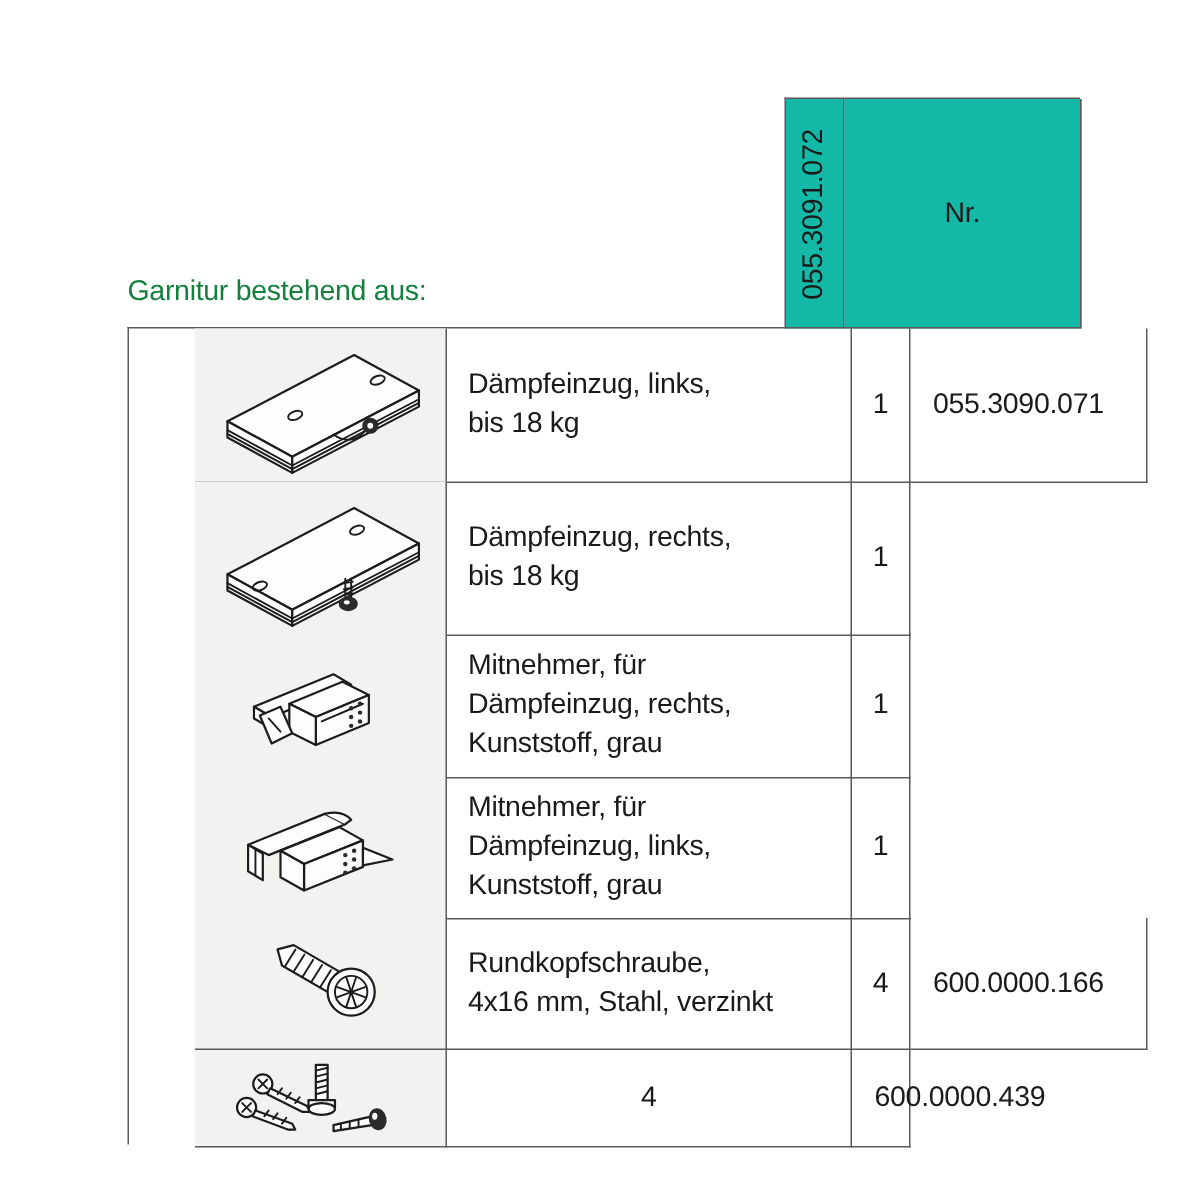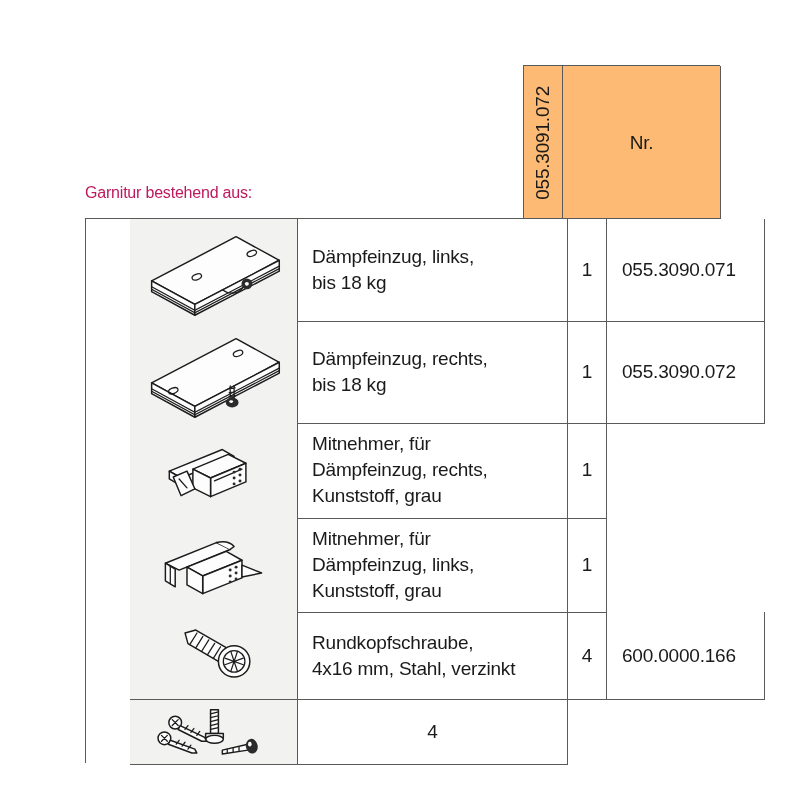--- a/index.html
+++ b/index.html
@@ -3,31 +3,31 @@
 <meta charset="utf-8">
 <style>
   html,body{margin:0;padding:0;background:#ffffff;}
   .page{
     position:relative;width:801px;height:801px;background:#ffffff;
     font-family:"Liberation Sans",sans-serif;color:#1a1a1a;overflow:hidden;
     letter-spacing:-0.2px;
   }
   .intro{
     position:absolute;left:85px;top:184px;
-    font-size:16px;font-weight:500;color:#be185d;
+    font-size:19px;font-weight:500;color:#15803d;
   }
   
   .hdr{
     position:absolute;left:523px;top:65px;width:197px;height:154px;
     display:grid;grid-template-columns:39px 158px;
     border-top:1px solid #5a5a5a;border-left:1px solid #5a5a5a;
     box-sizing:border-box;
   }
   .hdr-cell{
-    background:#fdba74;border-right:1px solid #5a5a5a;
+    background:#14b8a6;border-right:1px solid #5a5a5a;
     display:flex;align-items:center;justify-content:center;
     box-sizing:border-box;font-size:19px;
   }
   .rot{writing-mode:vertical-rl;transform:rotate(180deg);white-space:nowrap;}
   
   .tbl{
     position:absolute;left:85px;top:218px;width:635px;
     border-top:1px solid #5a5a5a;border-left:1px solid #5a5a5a;
     box-sizing:border-box;
   }
@@ -102,21 +102,20 @@
           <ellipse class="lnf" cx="108" cy="31" rx="5" ry="2.8" transform="rotate(-20 108 31)"></ellipse>
           <ellipse class="lnf" cx="42" cy="69" rx="5" ry="2.8" transform="rotate(-20 42 69)"></ellipse>
           <path class="lnf" d="M100 64 L100 76 M104 64 L104 76 M99 67 L105 66 M99 71 L105 70 M99 75 L105 74" stroke-width="1.2"></path>
           <ellipse class="dk" cx="102" cy="81" rx="6.5" ry="5"></ellipse>
           <ellipse cx="101" cy="80" rx="2" ry="1.4" fill="#ffffff"></ellipse>
         </svg>
       </div>
       <div class="cell desc">Dämpfeinzug, rechts,
 bis 18 kg</div>
       <div class="cell qty">1</div>
-      <div class="cell nr">055.3090.072</div>
     </div>
 
     <div class="row r3">
       <div class="cell img">
         <svg viewBox="0 0 166 94" preserveAspectRatio="xMidYMid meet">
           <path class="ln" d="M38 48 L92 26 L104 33 L50 55 Z"></path>
           <path class="ln" d="M38 48 L38 56 L50 63 L50 55 Z"></path>
           <path class="ln" d="M62 46 L98 31 L116 40 L80 55 Z"></path>
           <path class="ln" d="M80 55 L116 40 L116 59 L80 74 Z"></path>
           <path class="ln" d="M62 46 L80 55 L80 74 L62 65 Z"></path>
@@ -197,16 +196,17 @@
           <path class="lnf" d="M30 34 L36 40 M36 34 L30 40"></path>
           <path class="ln" d="M39 39 L64 48 L66 52 L61 52 L37 43 Z"></path>
           <path class="lnf" d="M45 43 L48 39 M51 45 L54 41 M57 48 L60 44"></path>
           <path class="ln" d="M92 49 L118 43 L118 49 L92 53 Z"></path>
           <path class="lnf" d="M97 48 L97 52 M103 47 L103 51 M109 46 L109 50"></path>
           <ellipse class="dk" cx="122" cy="45" rx="6" ry="7.5" transform="rotate(-12 122 45)"></ellipse>
           <ellipse cx="120" cy="43" rx="1.8" ry="2.4" fill="#ffffff"></ellipse>
         </svg>
       </div>
       <div class="cell qty">4</div>
+      <div class="cell nr">600.0000.439</div>
     </div>
 
   </div>
 </div>
 
 </body></html>

